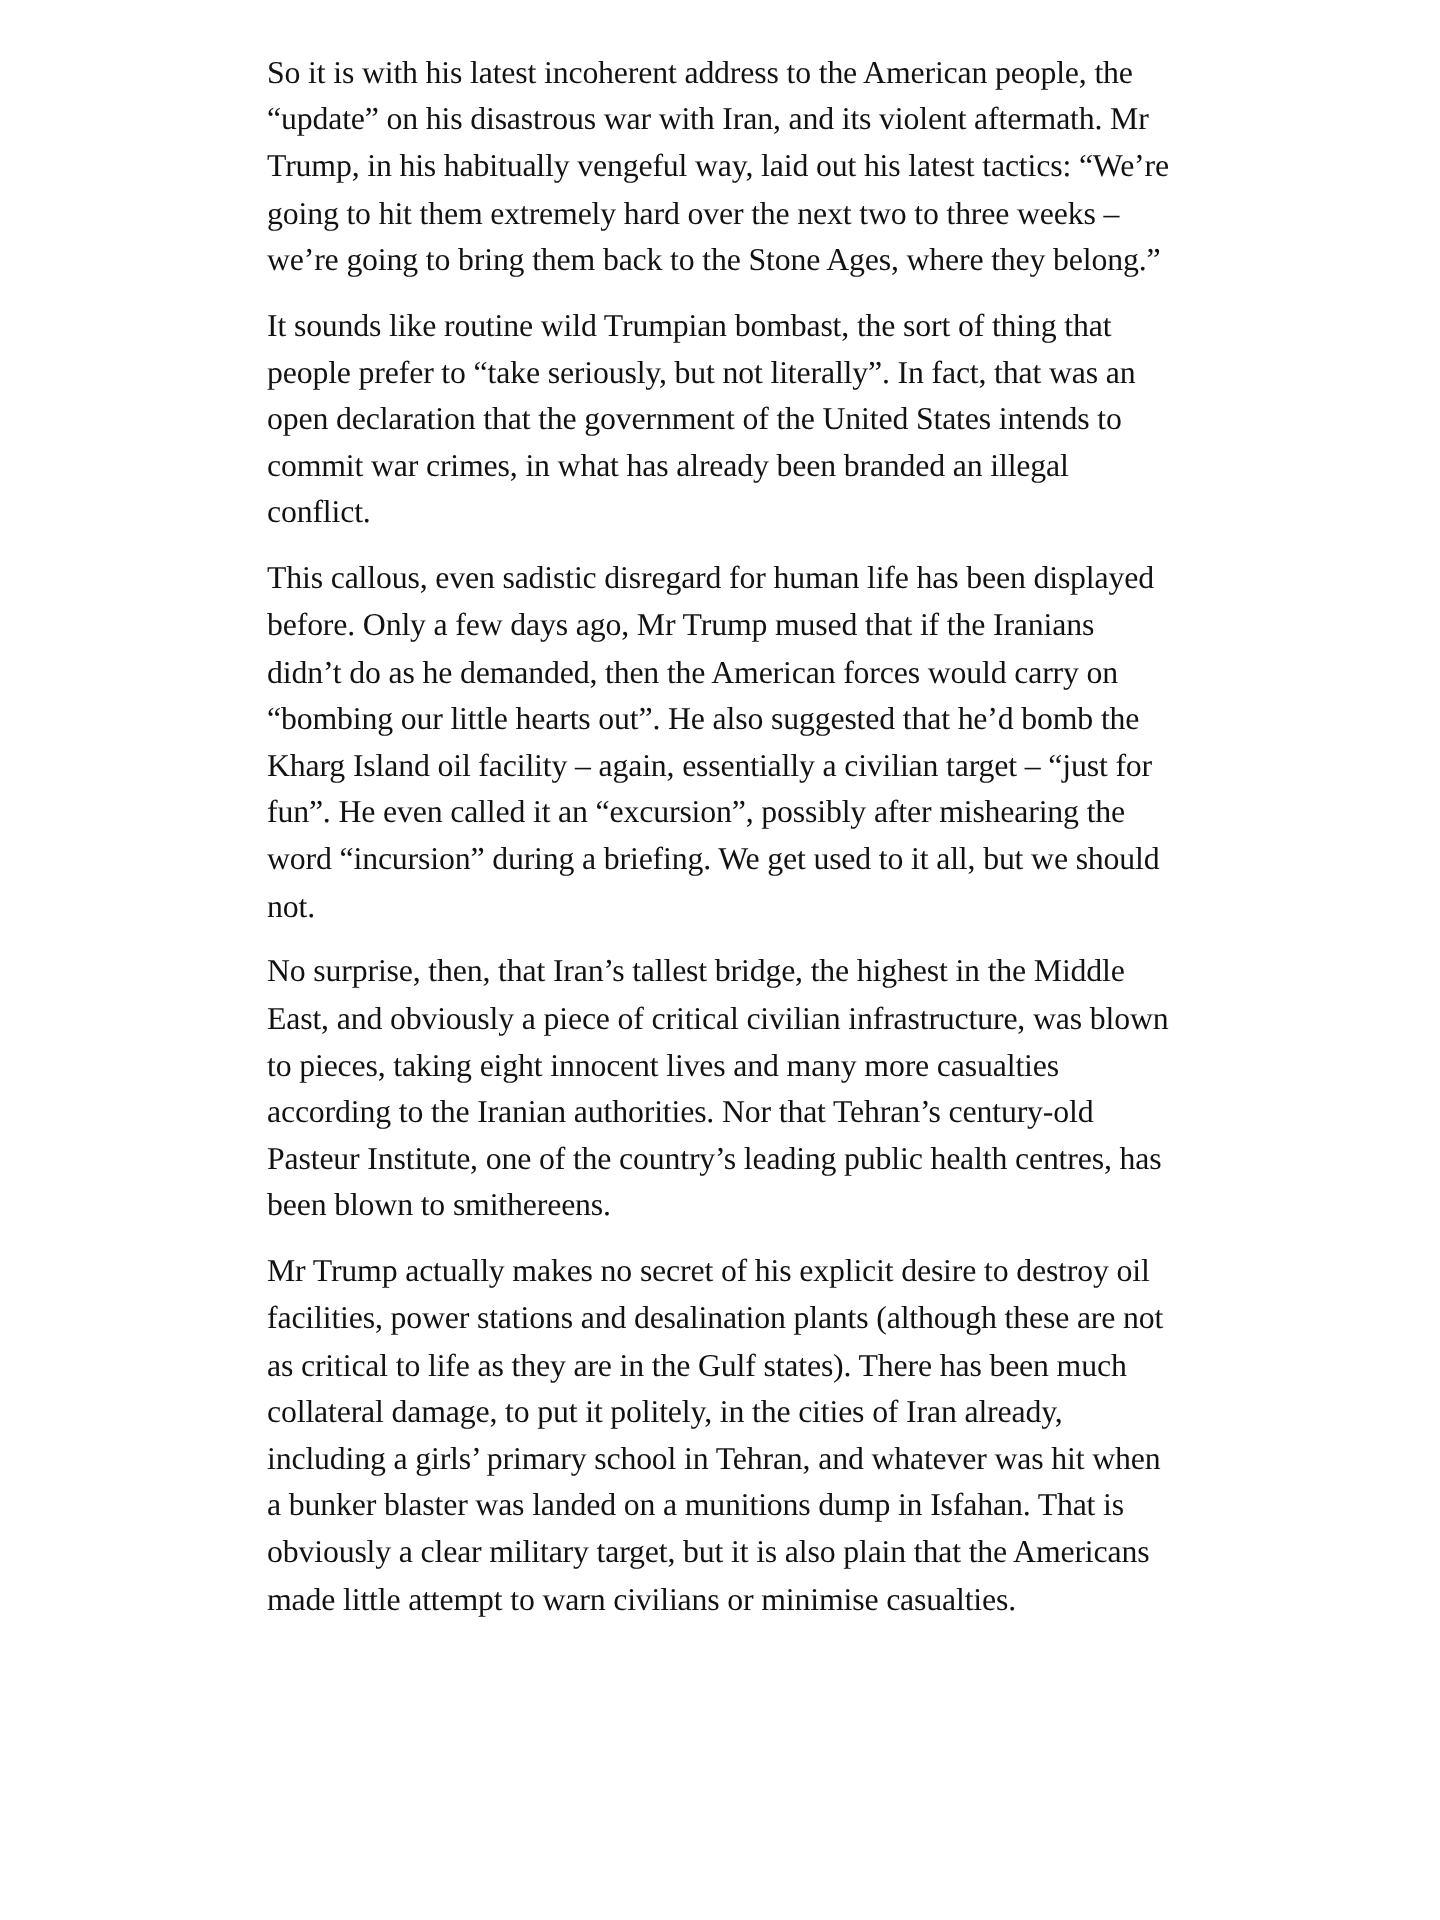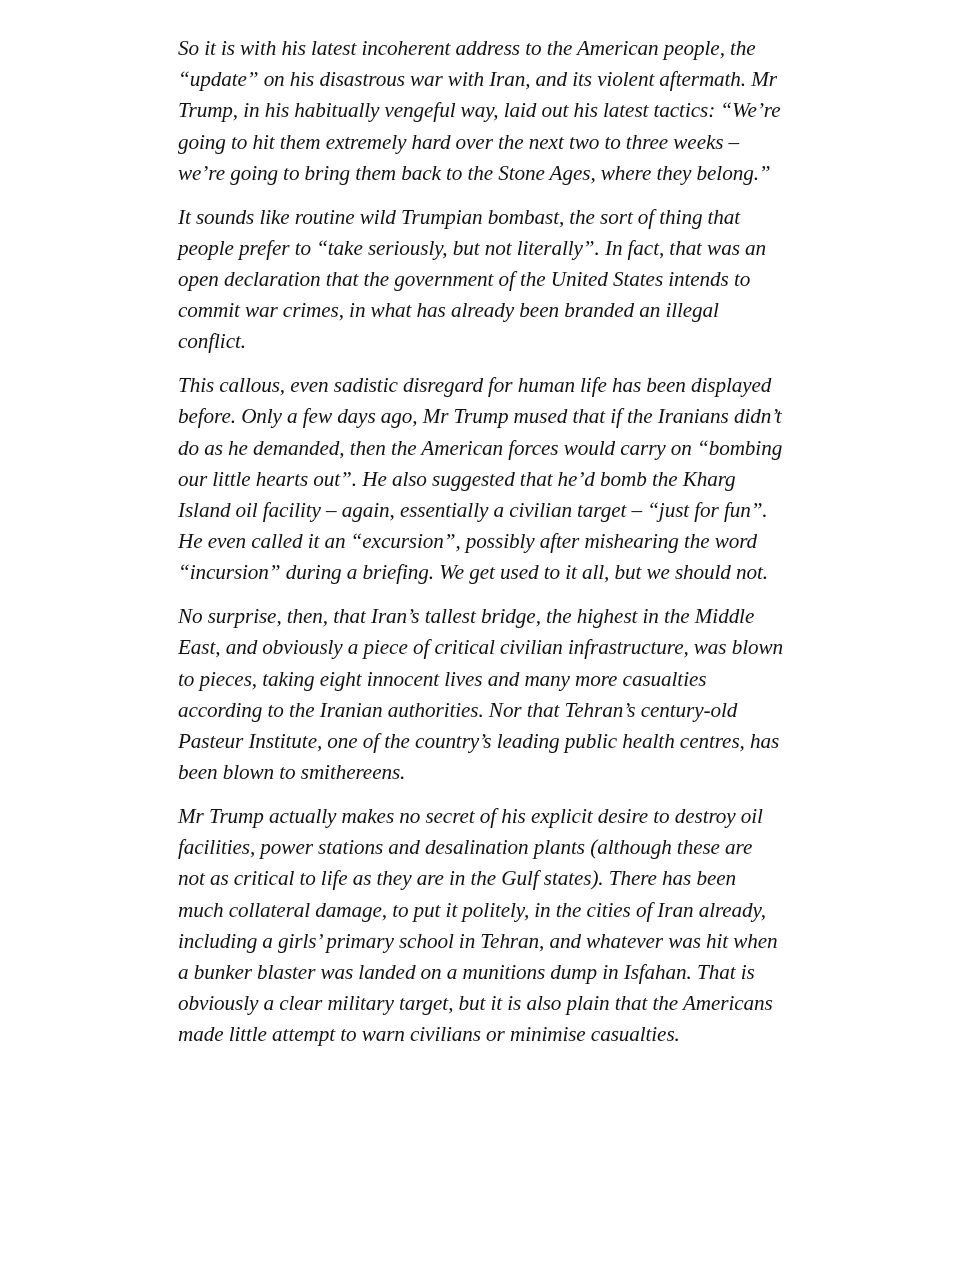--- a/index.html
+++ b/index.html
@@ -20,21 +20,20 @@
       width: 606px;
       font-family: "Liberation Serif", "DejaVu Serif", serif;
       font-size: 21.2px;
       line-height: 31.2px;
       color: #121212;
       letter-spacing: -0.1px;
     }
     .article-body p {
       margin: 0 0 12.6px 0;
       padding: 0;
-      font-style: italic;
     }
   </style>
 </head>
 <body>
 
 <article class="article-body">
   <p>So it is with his latest incoherent address to the American people, the “update” on his disastrous war with Iran, and its violent aftermath. Mr Trump, in his habitually vengeful way, laid out his latest tactics: “We’re going to hit them extremely hard over the next two to three weeks – we’re going to bring them back to the Stone Ages, where they belong.”</p>
   <p>It sounds like routine wild Trumpian bombast, the sort of thing that people prefer to “take seriously, but not literally”. In fact, that was an open declaration that the government of the United States intends to commit war crimes, in what has already been branded an illegal conflict.</p>
   <p>This callous, even sadistic disregard for human life has been displayed before. Only a few days ago, Mr Trump mused that if the Iranians didn’t do as he demanded, then the American forces would carry on “bombing our little hearts out”. He also suggested that he’d bomb the Kharg Island oil facility – again, essentially a civilian target – “just for fun”. He even called it an “excursion”, possibly after mishearing the word “incursion” during a briefing. We get used to it all, but we should not.</p>
   <p>No surprise, then, that Iran’s tallest bridge, the highest in the Middle East, and obviously a piece of critical civilian infrastructure, was blown to pieces, taking eight innocent lives and many more casualties according to the Iranian authorities. Nor that Tehran’s century-old Pasteur Institute, one of the country’s leading public health centres, has been blown to smithereens.</p>

